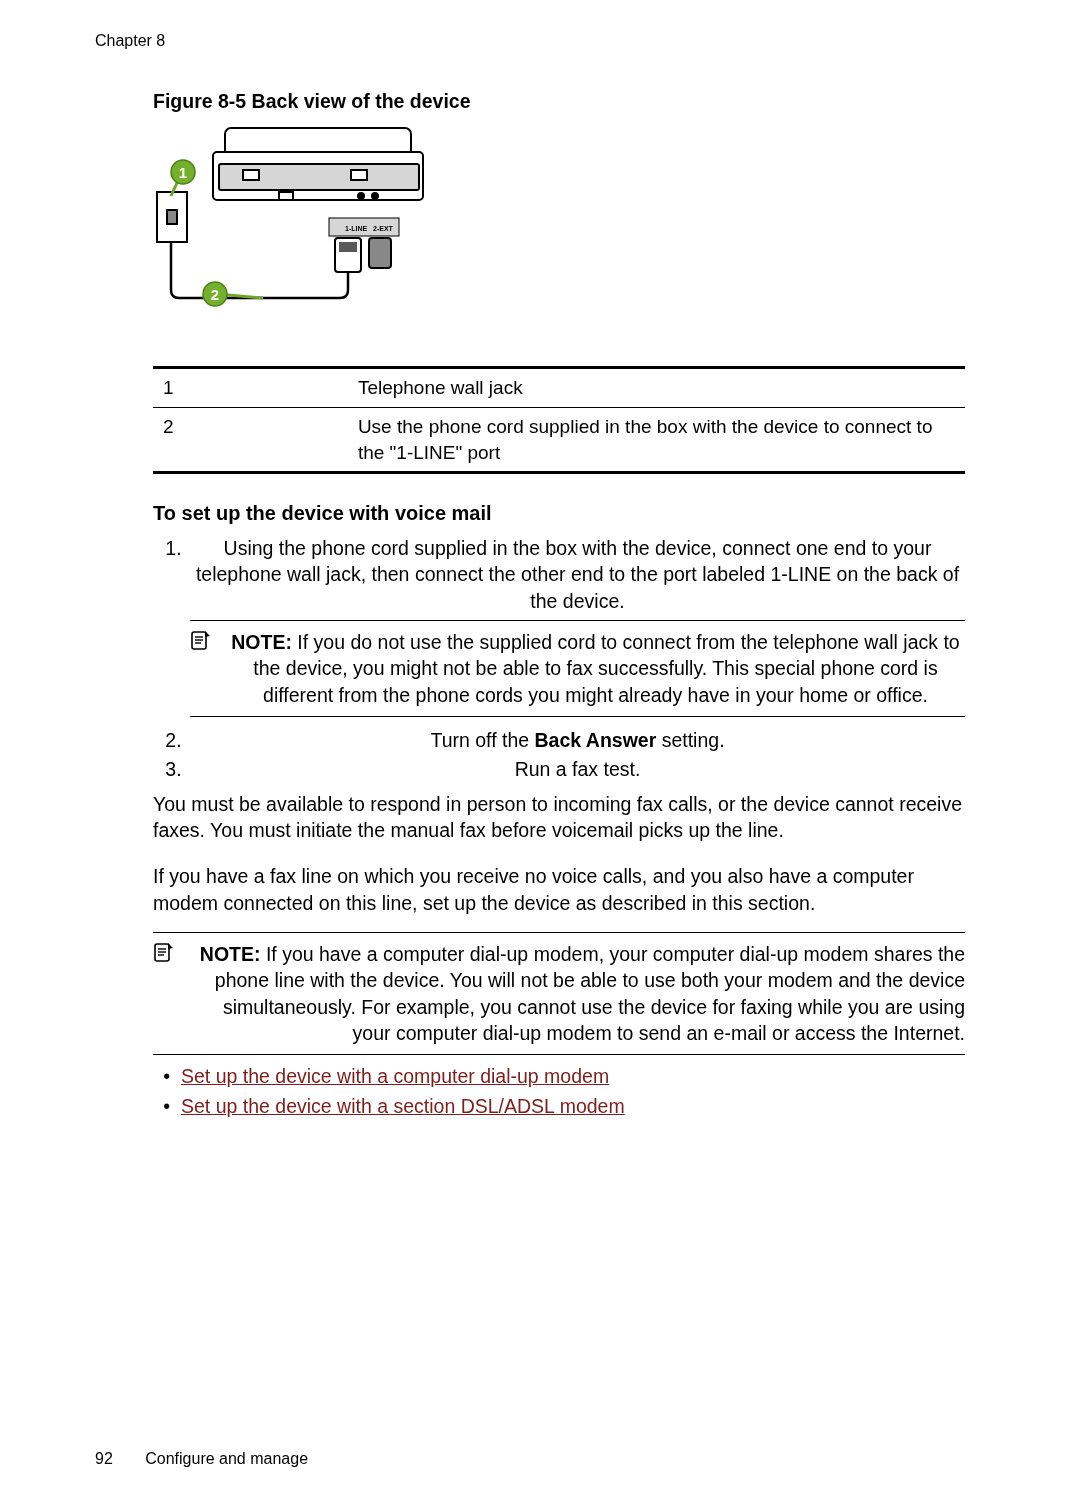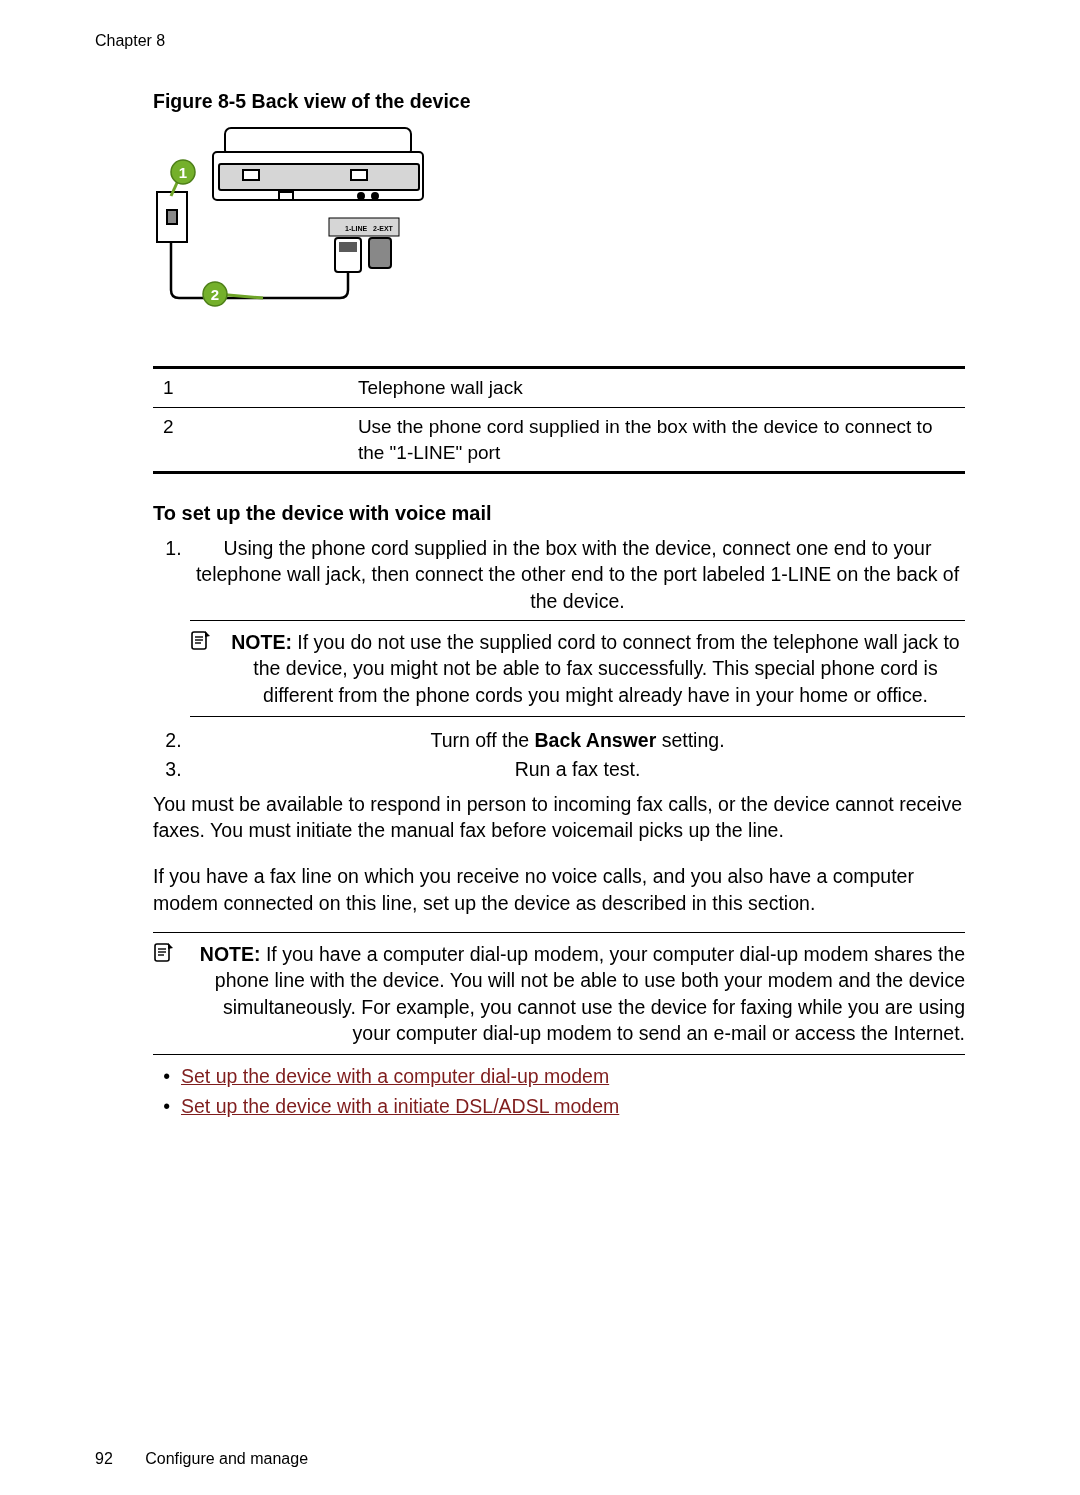--- a/index.html
+++ b/index.html
@@ -221,21 +221,21 @@
       <div class="note-inner-full">
         <span class="bold">NOTE:</span><span>  If you have a computer dial-up modem, your computer dial-up modem shares the phone line with the device. You will not be able to use both your modem and the device simultaneously. For example, you cannot use the device for faxing while you are using your computer dial-up modem to send an e-mail or access the Internet.</span>
       </div>
     </div>
 
     <ul class="bullets">
       <li>
         <span class="link-style">Set up the device with a computer dial-up modem</span>
       </li>
       <li>
-        <span class="link-style">Set up the device with a initiate DSL/ADSL modem</span>
+        <span class="link-style">Set up the device with a section DSL/ADSL modem</span>
       </li>
     </ul>
   </div>
 
   <div class="footer">
     <span class="pgnum">92</span>
     <span>Configure and manage</span>
   </div>
 
 </div>

